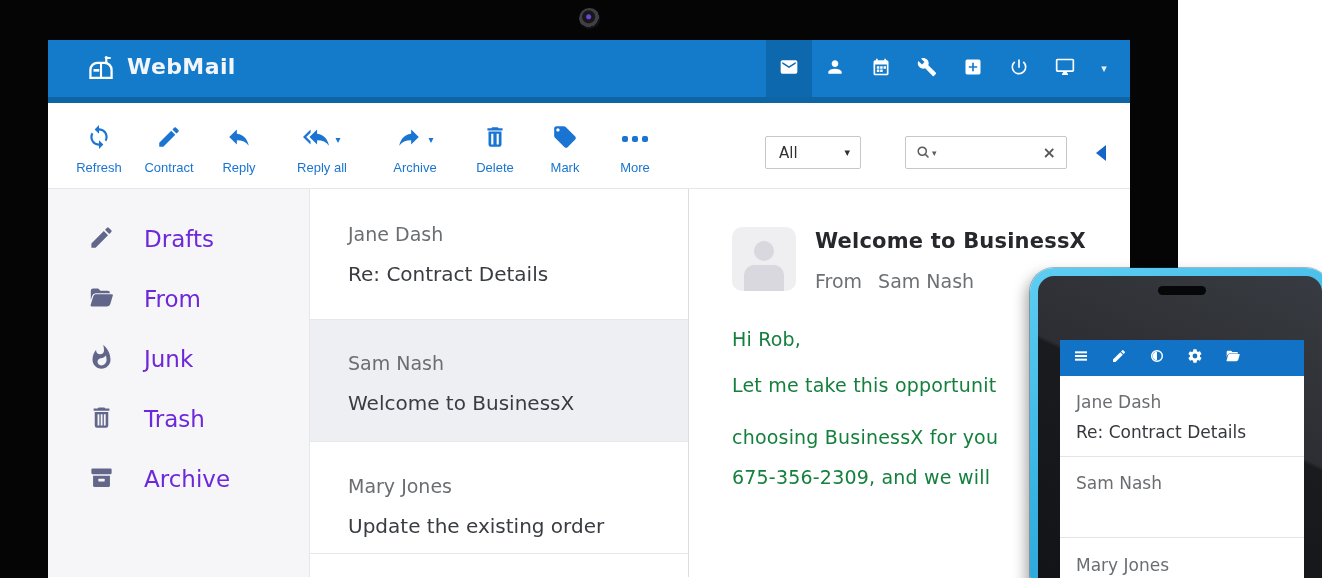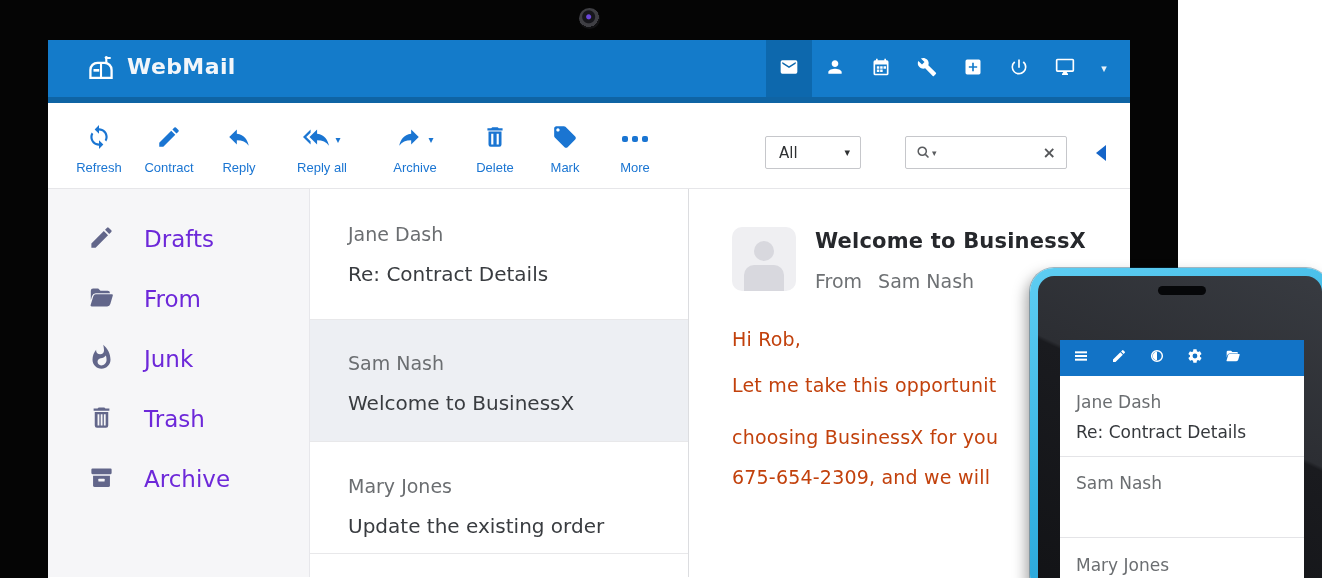--- a/index.html
+++ b/index.html
@@ -70,21 +70,21 @@
   .msg-subject{font-size:20px;color:#393c40;}
 
   .reader{flex:1;position:relative;background:#fff;padding-left:43px;box-sizing:border-box;}
   .reader-head{display:flex;margin-top:38px;}
   .avatar{width:64px;height:64px;border-radius:10px;background:#efeff2;position:relative;overflow:hidden;flex:none;}
   .avatar .av-head{position:absolute;left:22px;top:14px;width:20px;height:20px;border-radius:50%;background:#d8d8de;}
   .avatar .av-body{position:absolute;left:12px;top:38px;width:40px;height:30px;border-radius:10px 10px 0 0;background:#d8d8de;}
   .reader-meta{margin-left:19px;}
   .reader-subject{font-size:21px;font-weight:bold;color:#26282c;margin-top:2px;letter-spacing:.2px;}
   .reader-from{font-size:19px;color:#6e7174;margin-top:17px;display:flex;gap:16px;}
-  .rb{font-size:19px;color:#c2410c;letter-spacing:.2px;}
+  .rb{font-size:19px;color:#15803d;letter-spacing:.2px;}
   .rb.m1{margin-top:36px;} .rb.m2{margin-top:24px;} .rb.m3{margin-top:30px;}
   .rb.m4{margin-top:38px;} .rb.m5{margin-top:18px;}
 
   
   .phone{position:absolute;left:1030px;top:268px;width:300px;height:330px;z-index:20;
     border-radius:24px;background:linear-gradient(160deg,#5ecdf2 0%,#35b2e2 55%,#219cd0 100%);
     box-shadow:0 0 0 1px rgba(10,70,100,.35), -4px 6px 14px rgba(0,0,0,.35);}
   .phone-bezel{position:absolute;left:8px;top:8px;right:8px;bottom:0;border-radius:16px;
     background:linear-gradient(205deg,#383b41 0%,#2c2e33 42%,#1a1b1f 43%,#121316 100%);}
   .earpiece{position:absolute;left:120px;top:10px;width:48px;height:9px;border-radius:5px;background:#060709;}
@@ -348,21 +348,21 @@
             <div class="reader-subject">Welcome to BusinessX</div>
             <div class="reader-from">
               <span>From</span>
               <span>Sam Nash</span>
             </div>
           </div>
         </div>
         <div class="rb m1">Hi Rob,</div>
         <div class="rb m2">Let me take this opportunit</div>
         <div class="rb m3">choosing BusinessX for you</div>
-        <div class="rb m5">675-654-2309, and we will</div>
+        <div class="rb m5">675-356-2309, and we will</div>
       </div>
     </div>
   </div>
 </div>
 
 <div class="phone">
   <div class="phone-bezel">
     <div class="earpiece"></div>
     <div class="phone-screen">
       <div class="m-toolbar">

